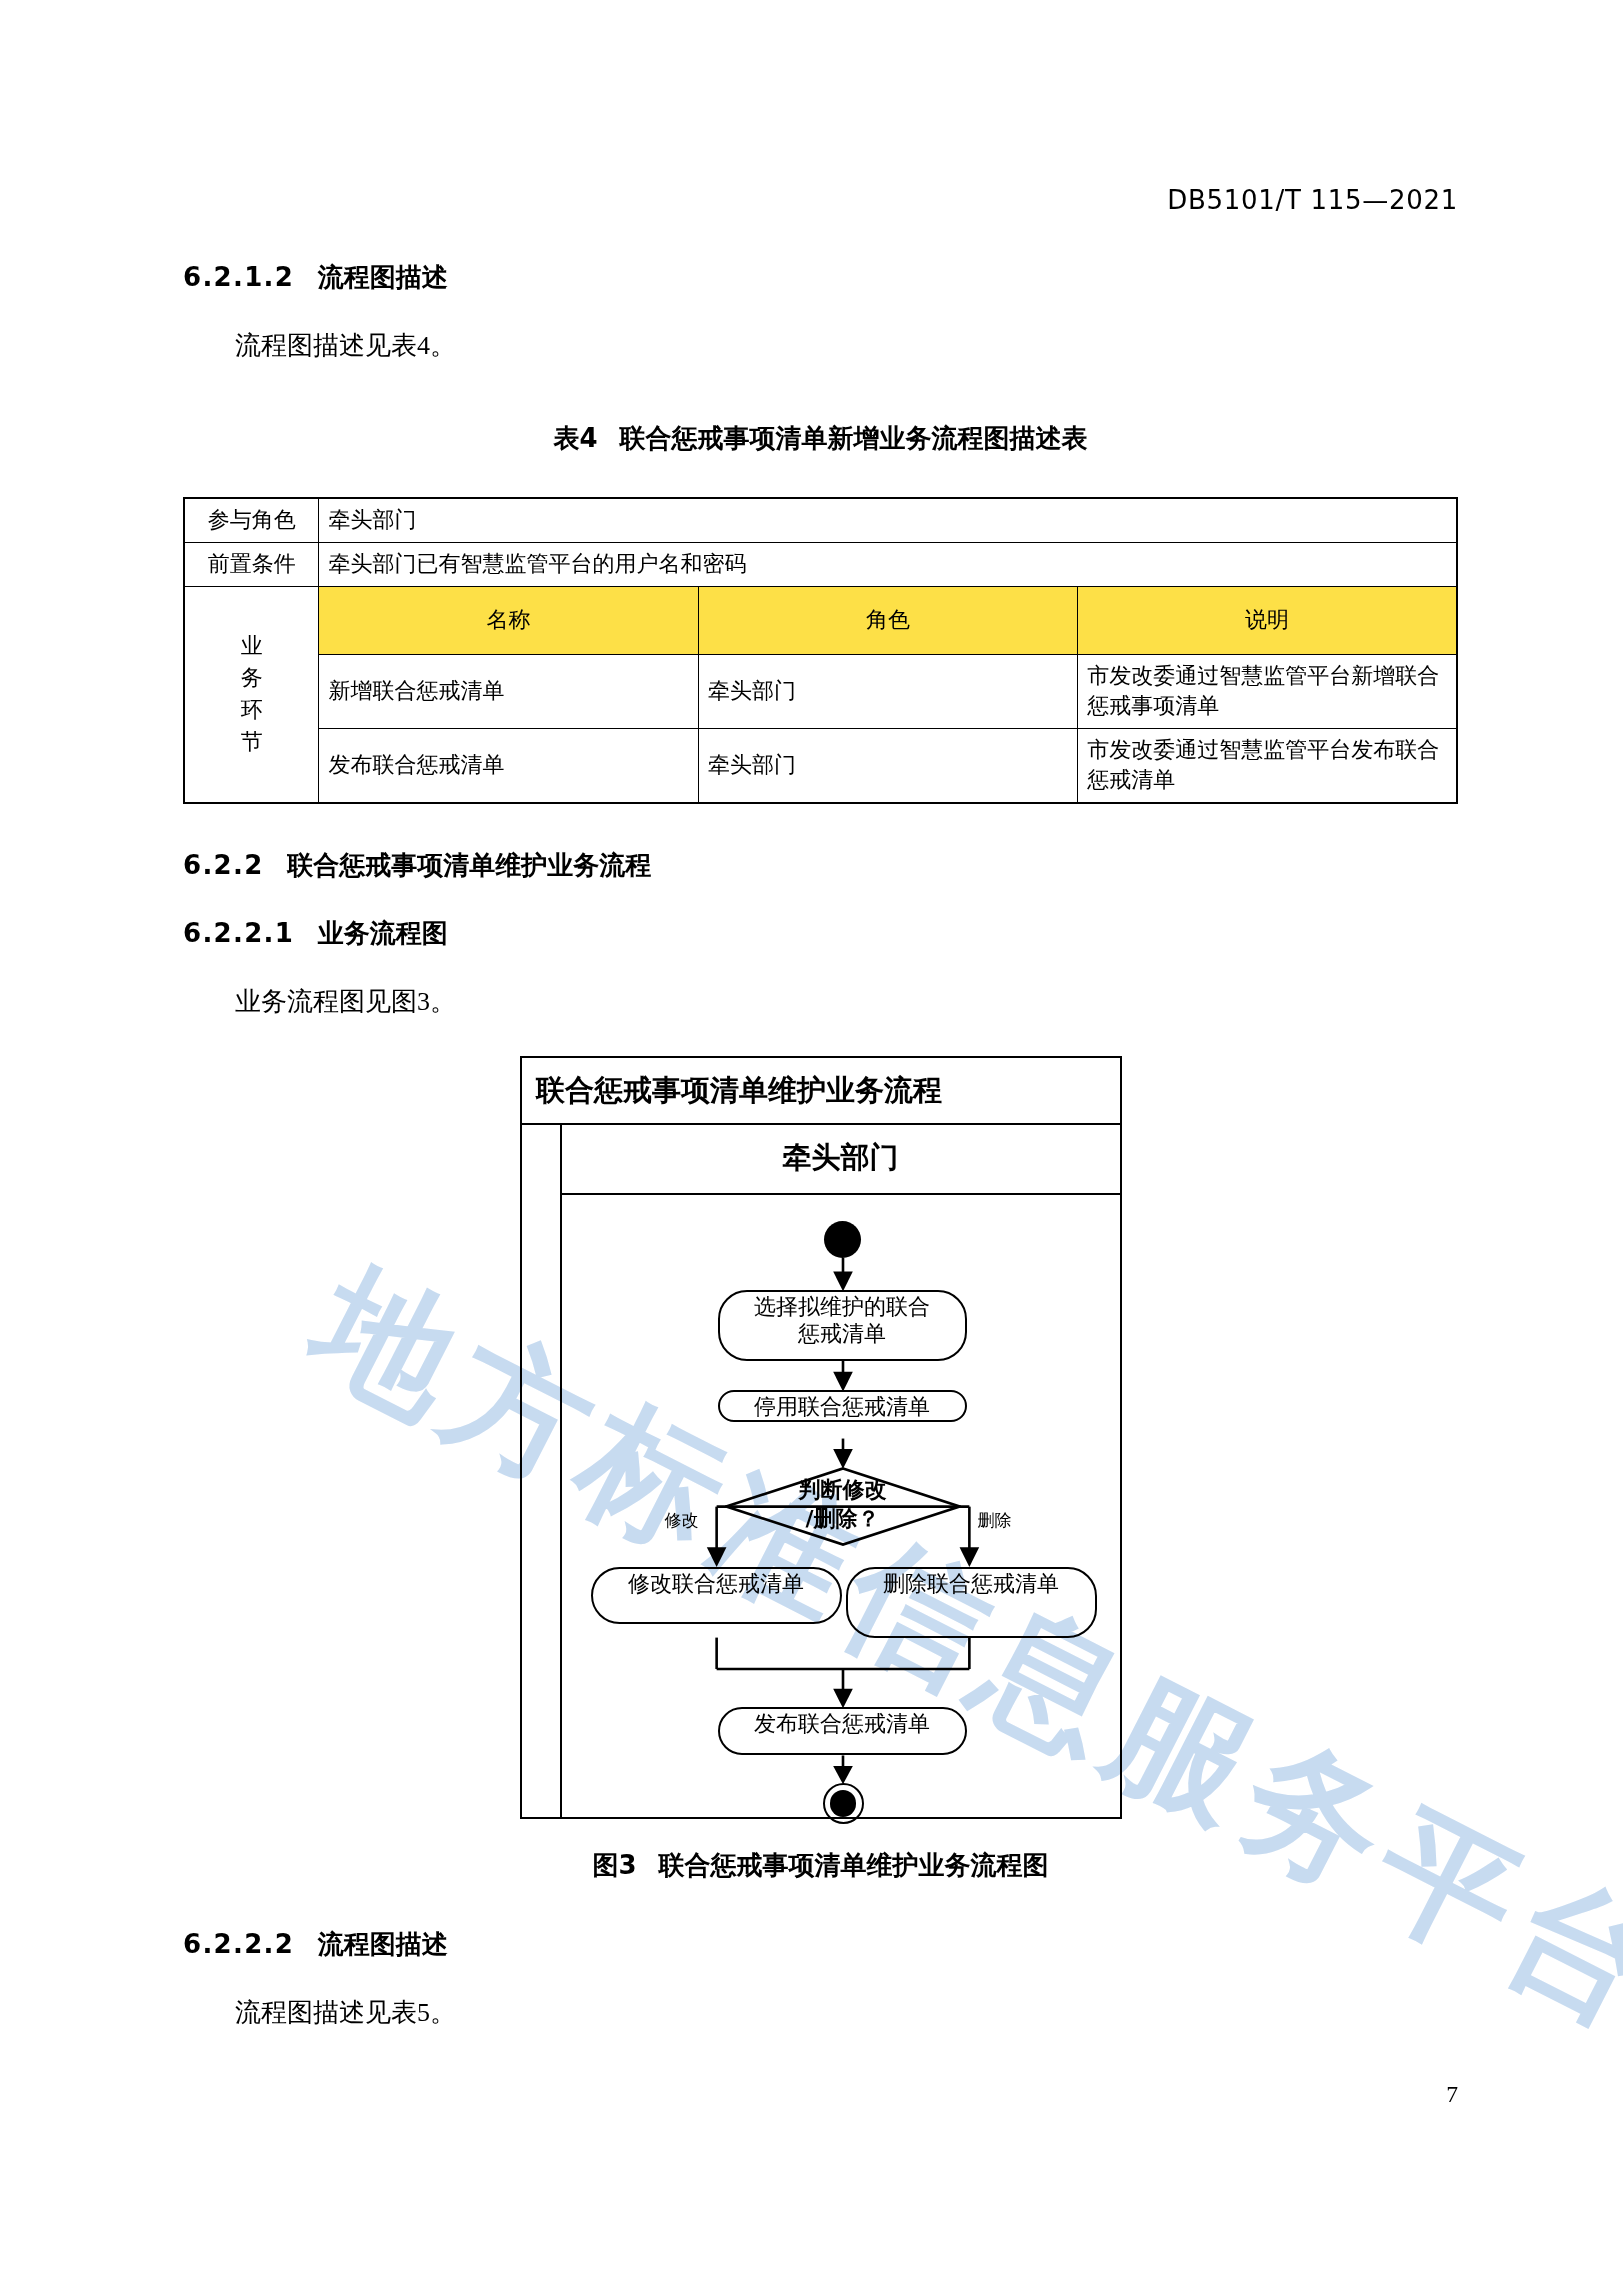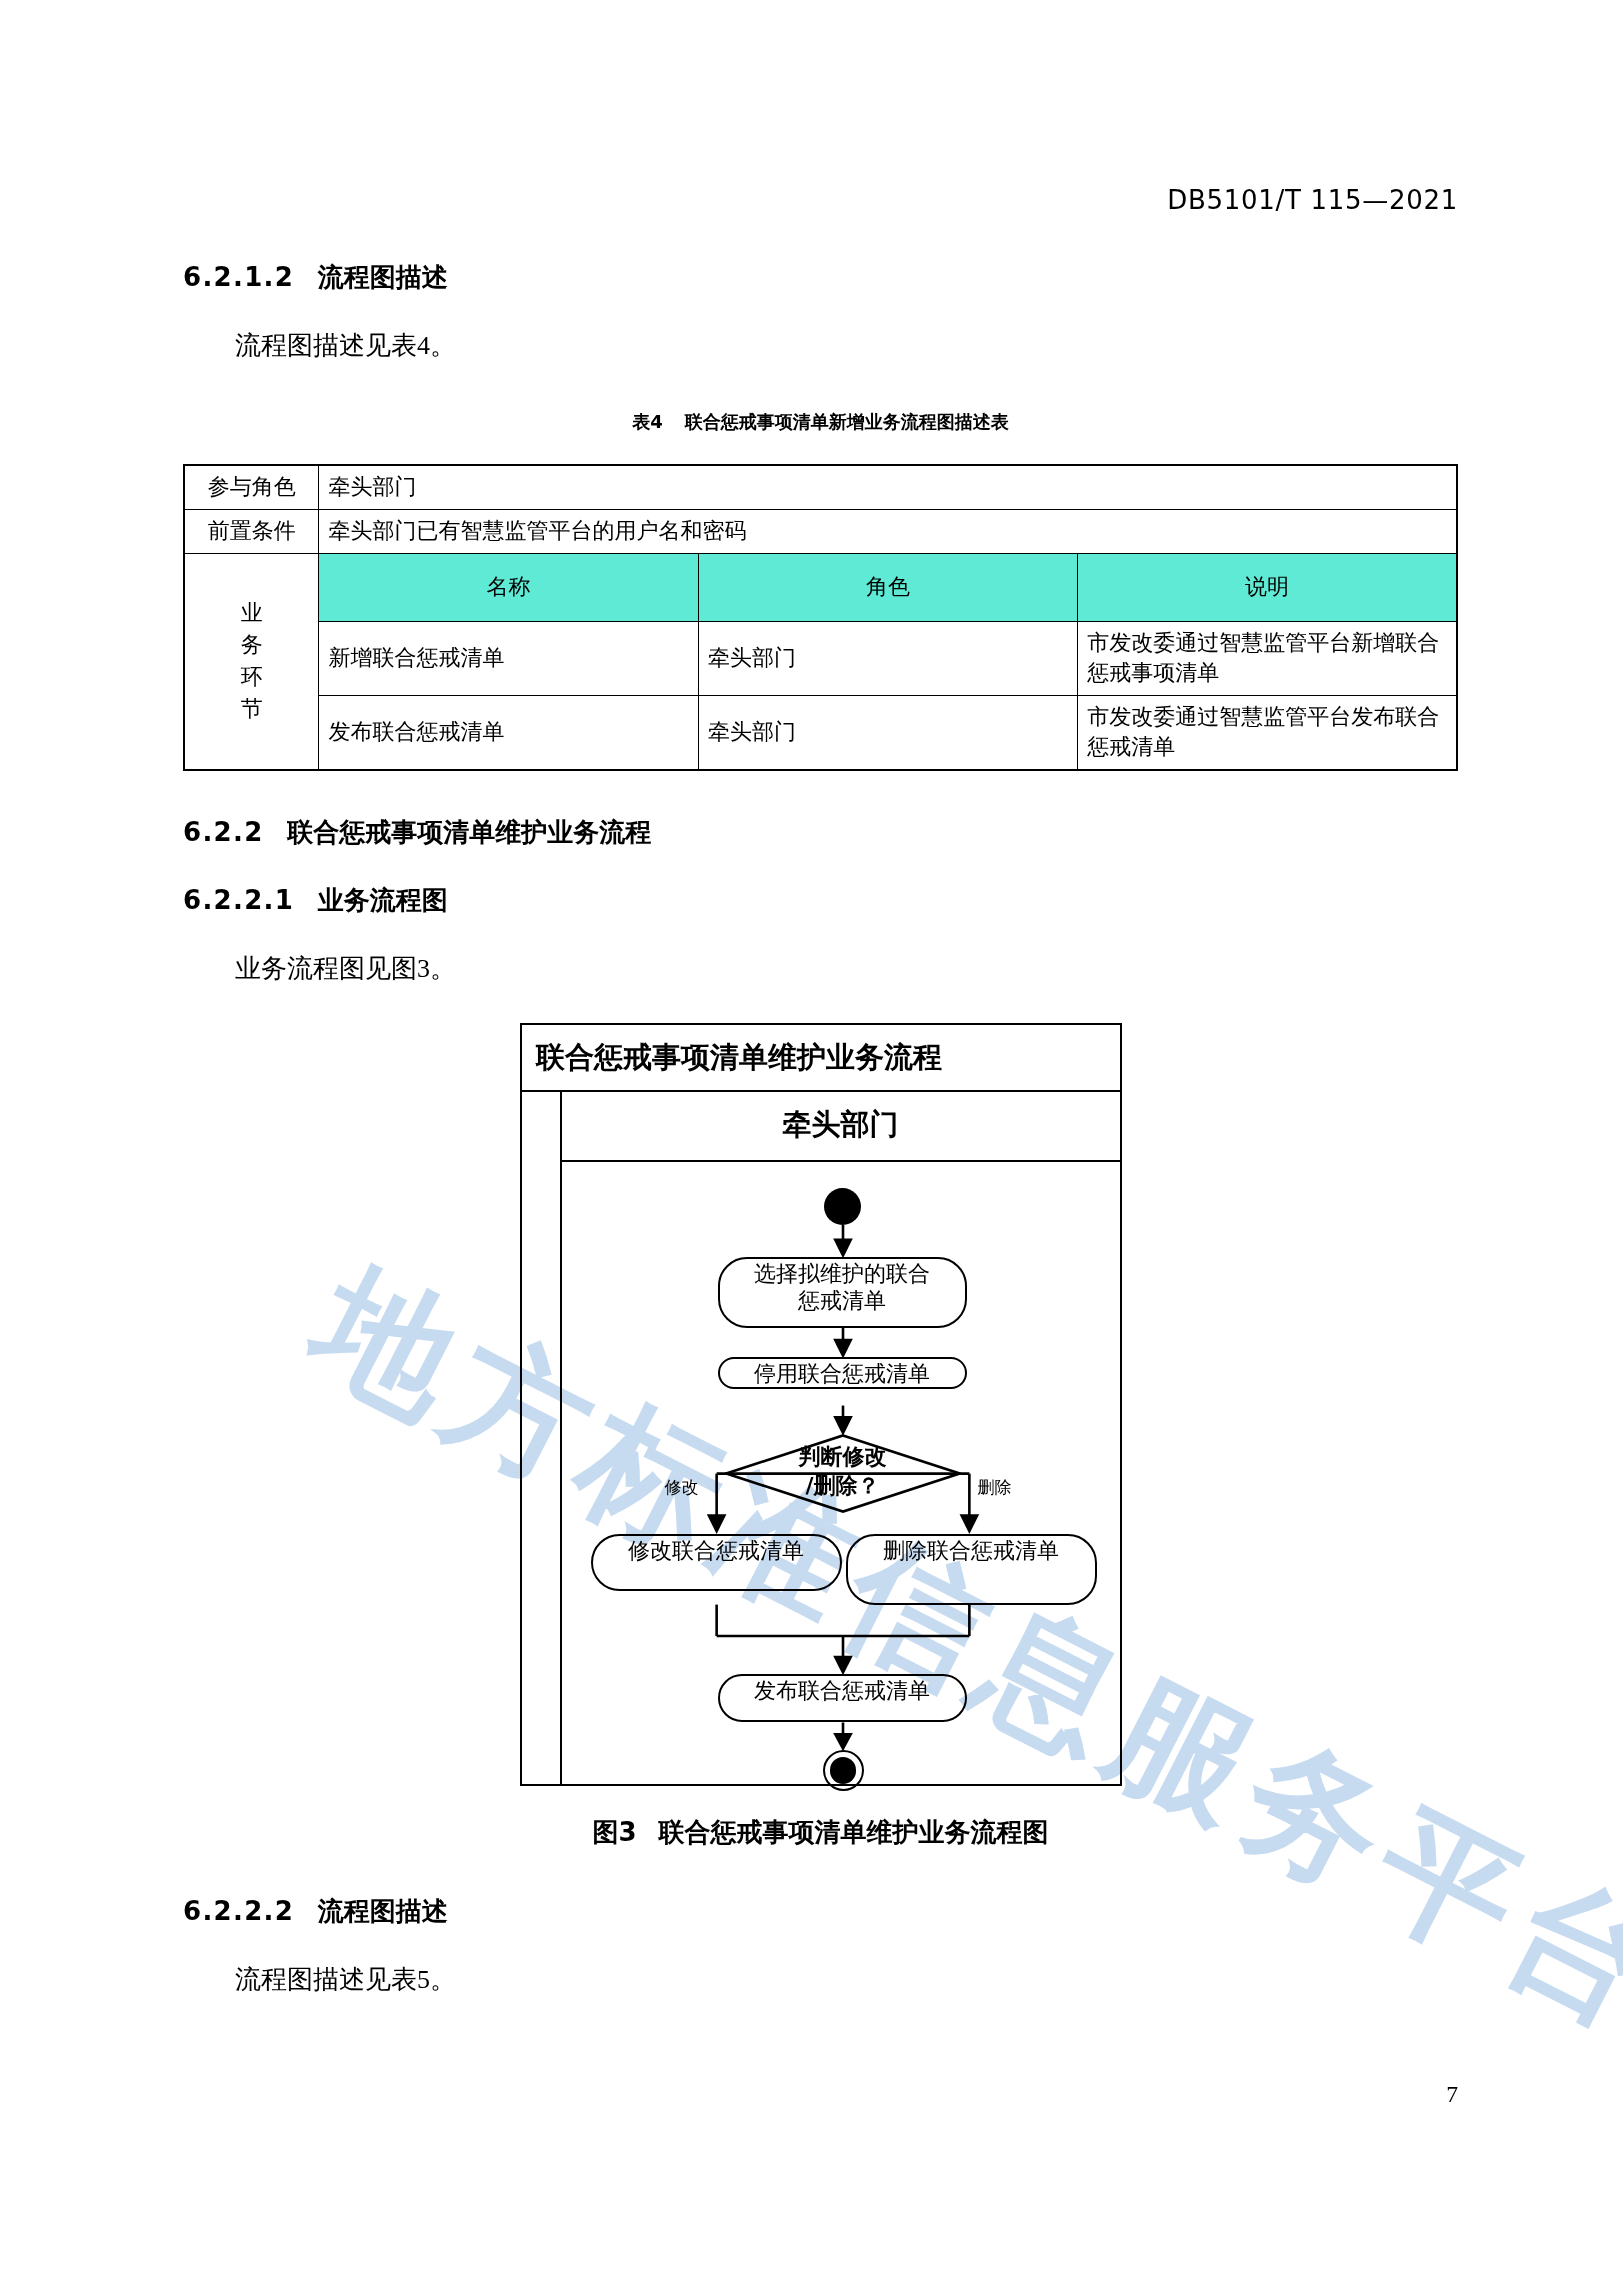--- a/index.html
+++ b/index.html
@@ -75,25 +75,25 @@
     font-size:26px;
     text-indent:52px;
     line-height:1.25;
   }
   .sp-44 { height:29px; }
   .sp-56 { height:37px; }
   .sp-70 { height:46px; }
 
   
   .tbl-caption {
-    margin:1px;
-    text-align:center;
-    font-family:"DejaVu Sans", sans-serif;
-    font-weight:700;
-    font-size:18px;
+    margin:12px;
+    text-align:center;
+    font-family:"DejaVu Sans", sans-serif;
+    font-weight:700;
+    font-size:26px;
   }
   .tbl-caption .gap { display:inline-block; width:22px; }
 
   table.desc {
     border-collapse:collapse;
     width:1275px;
     table-layout:fixed;
     font-size:22px;
     border:2.6px solid #000;
     padding-left:37px;
@@ -103,21 +103,21 @@
     padding:6.5px 9.2px;
     font-weight:400;
     vertical-align:middle;
   }
   table.desc .lbl {
     width:115px;
     text-align:center;
     white-space:nowrap;
   }
   table.desc .hdr {
-    background:#5eead4;
+    background:#fde047;
     text-align:center;
     font-weight:400;
   }
   table.desc .c-name { width:216px; }
   table.desc .c-role { width:216px; }
   table.desc tr.row-h td { height:54px; }
   table.desc tr.row-d td { height:50px; }
   table.desc .vlabel {
     text-align:center;
     line-height:1.45;

